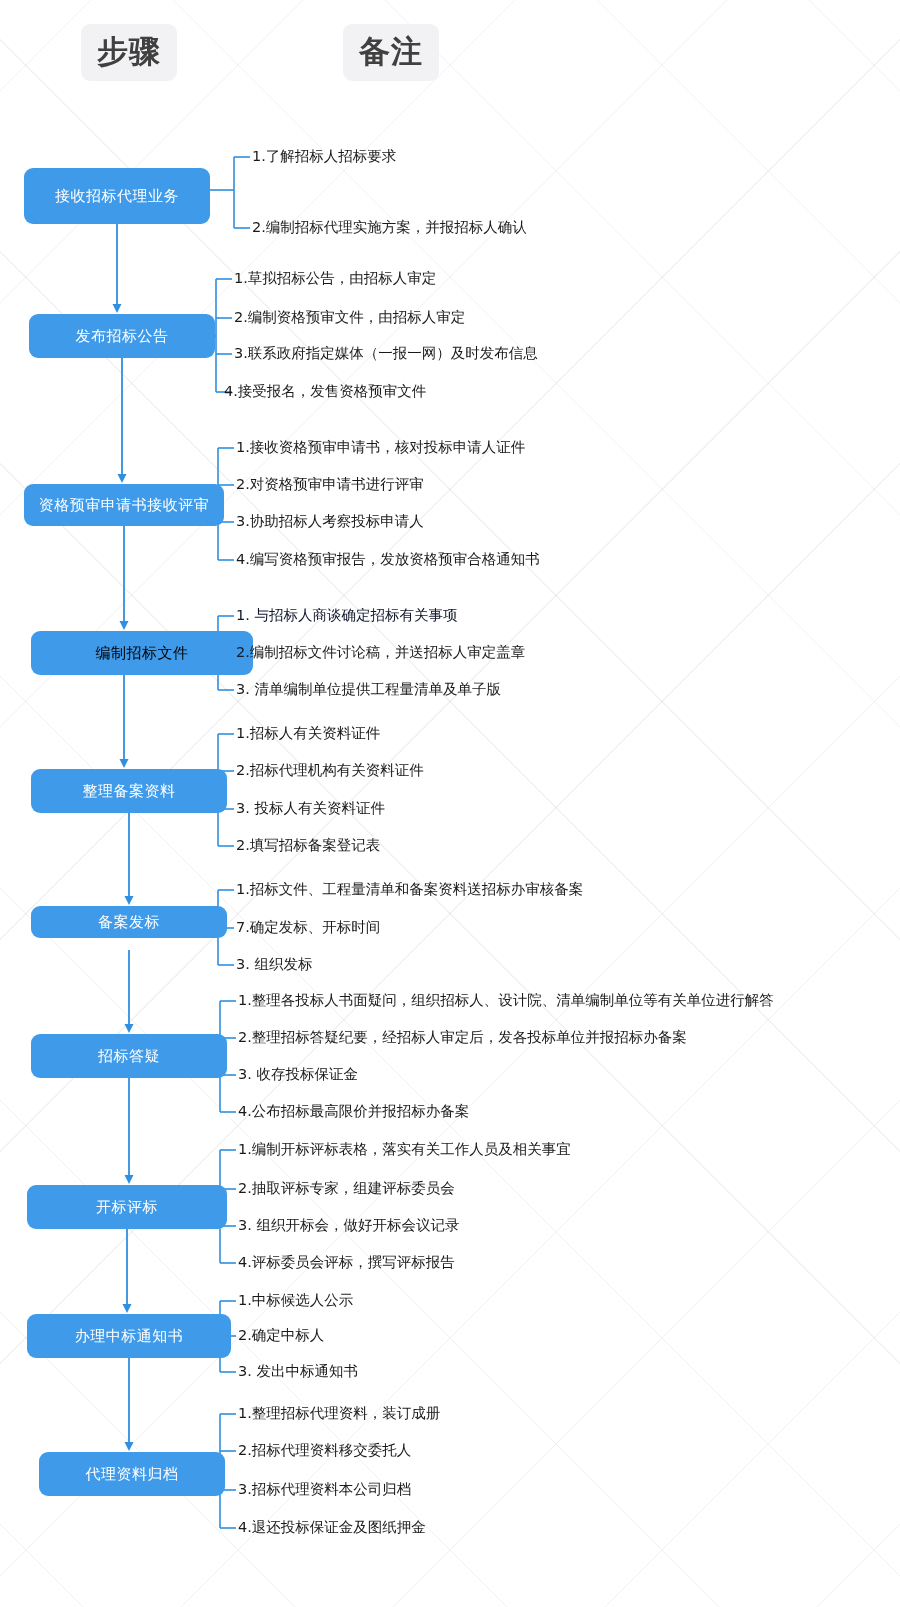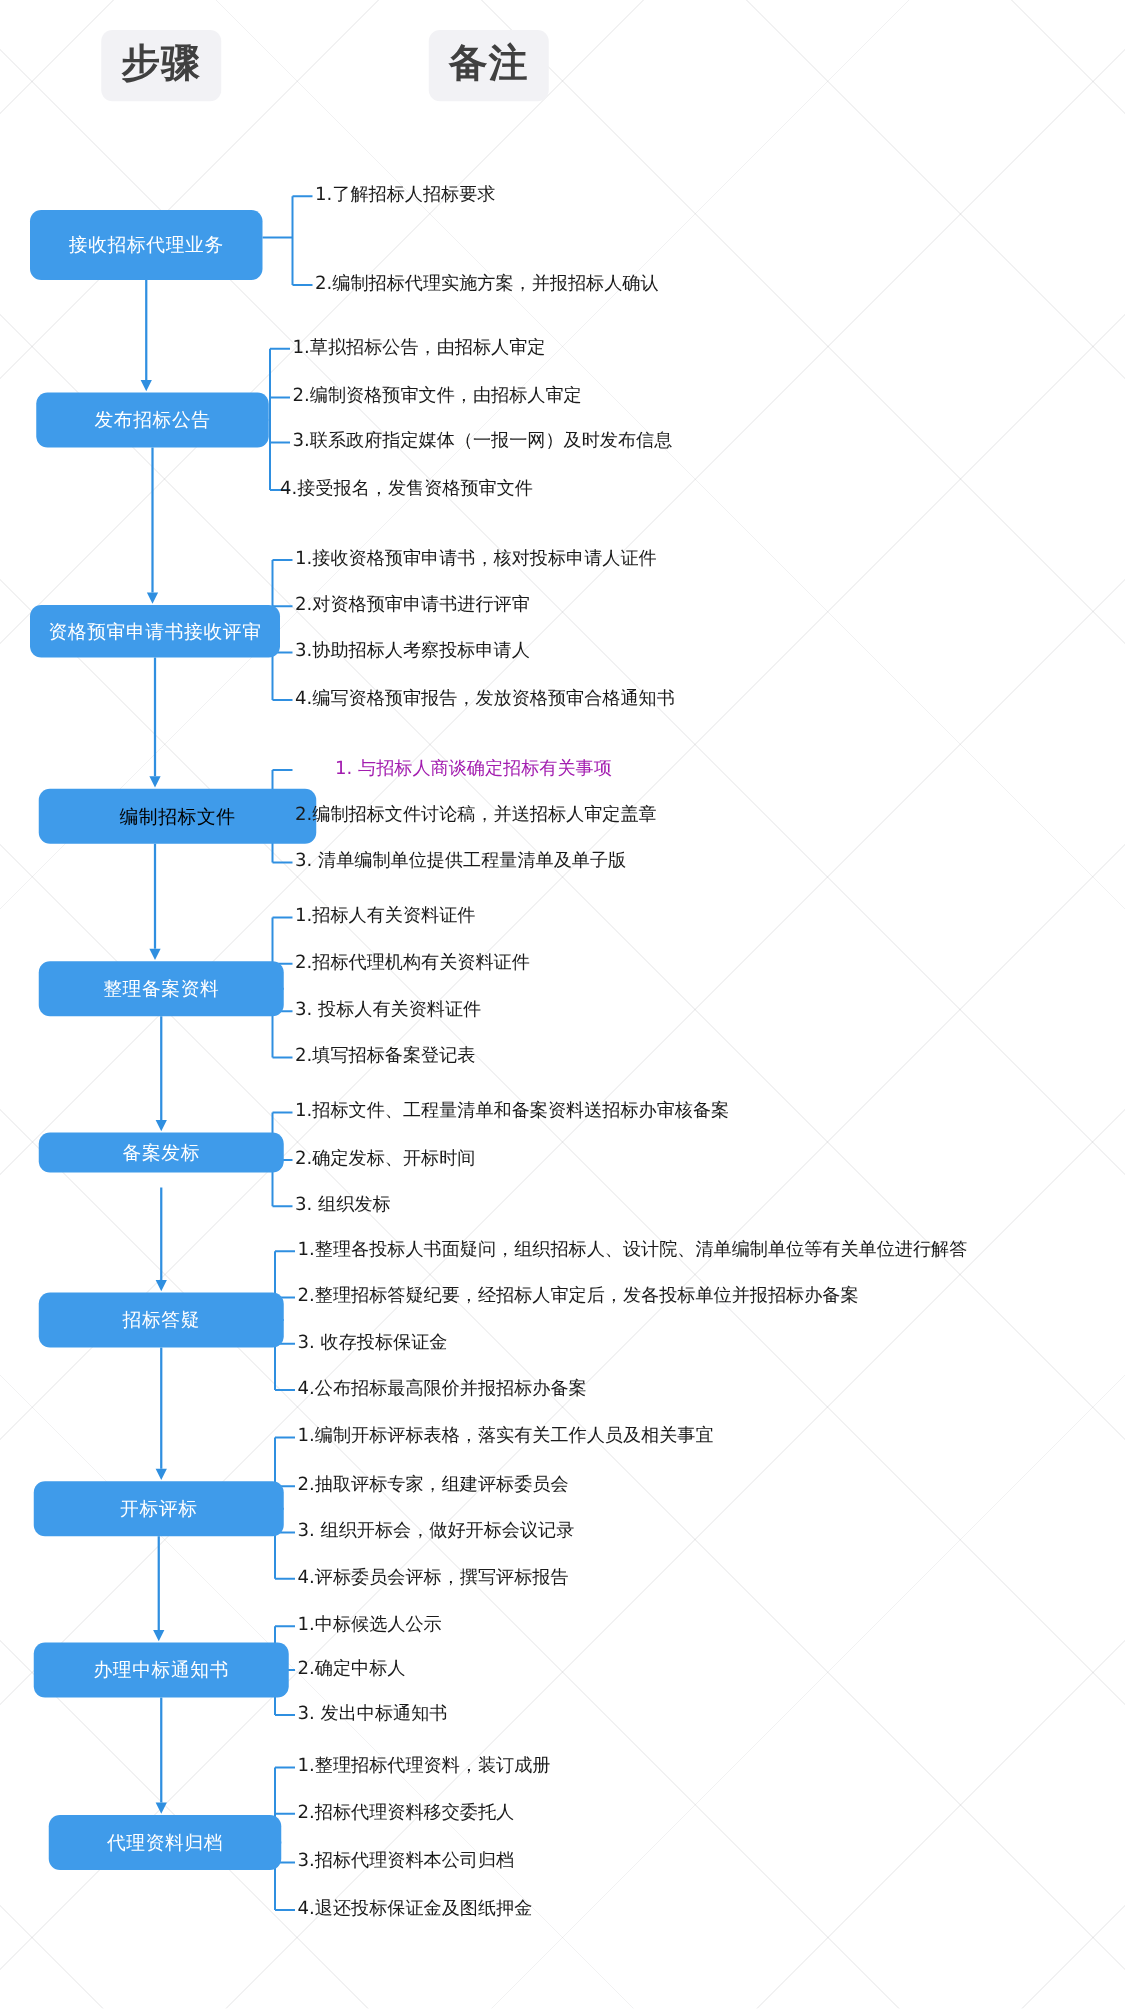--- a/index.html
+++ b/index.html
@@ -210,29 +210,29 @@
         <div class="note" style="left: 252px; top: 149px; color: rgb(26, 26, 26);">1.了解招标人招标要求</div>
         <div class="note" style="left: 252px; top: 220px; color: rgb(26, 26, 26);">2.编制招标代理实施方案，并报招标人确认</div>
         <div class="note" style="left: 234px; top: 271px; color: rgb(26, 26, 26); text-align: center;">1.草拟招标公告，由招标人审定</div>
         <div class="note" style="left: 234px; top: 310px; color: rgb(26, 26, 26);">2.编制资格预审文件，由招标人审定</div>
         <div class="note" style="left: 234px; top: 346px; color: rgb(26, 26, 26);">3.联系政府指定媒体（一报一网）及时发布信息</div>
         <div class="note" style="left: 224px; top: 384px; color: rgb(26, 26, 26);">4.接受报名，发售资格预审文件</div>
         <div class="note" style="left: 236px; top: 440px; color: rgb(26, 26, 26);">1.接收资格预审申请书，核对投标申请人证件</div>
         <div class="note" style="left: 236px; top: 477px; color: rgb(26, 26, 26);">2.对资格预审申请书进行评审</div>
         <div class="note" style="left: 236px; top: 514px; color: rgb(26, 26, 26);">3.协助招标人考察投标申请人</div>
         <div class="note" style="left: 236px; top: 552px; color: rgb(26, 26, 26);">4.编写资格预审报告，发放资格预审合格通知书</div>
-        <div class="note" style="left: 236px; top: 608px; color: #a21caf; margin-left: 32px;">1. 与招标人商谈确定招标有关事项</div>
+        <div class="note" style="left: 236px; top: 608px; color: #0f172a;">1. 与招标人商谈确定招标有关事项</div>
         <div class="note" style="left: 236px; top: 645px; color: rgb(26, 26, 26);">2.编制招标文件讨论稿，并送招标人审定盖章</div>
         <div class="note" style="left: 236px; top: 682px; color: rgb(26, 26, 26);">3. 清单编制单位提供工程量清单及单子版</div>
         <div class="note" style="left: 236px; top: 726px; color: rgb(26, 26, 26);">1.招标人有关资料证件</div>
         <div class="note" style="left: 236px; top: 763px; color: rgb(26, 26, 26);">2.招标代理机构有关资料证件</div>
         <div class="note" style="left: 236px; top: 801px; color: rgb(26, 26, 26);">3. 投标人有关资料证件</div>
         <div class="note" style="left: 236px; top: 838px; color: rgb(26, 26, 26);">2.填写招标备案登记表</div>
         <div class="note" style="left: 236px; top: 882px; color: rgb(26, 26, 26);">1.招标文件、工程量清单和备案资料送招标办审核备案</div>
-        <div class="note" style="left: 236px; top: 920px; color: rgb(26, 26, 26);">2.确定发标、开标时间</div>
+        <div class="note" style="left: 236px; top: 920px; color: rgb(26, 26, 26);">7.确定发标、开标时间</div>
         <div class="note" style="left: 236px; top: 957px; color: rgb(26, 26, 26);">3. 组织发标</div>
         <div class="note" style="left: 238px; top: 993px; color: rgb(26, 26, 26);">1.整理各投标人书面疑问，组织招标人、设计院、清单编制单位等有关单位进行解答</div>
         <div class="note" style="left: 238px; top: 1030px; color: rgb(26, 26, 26);">2.整理招标答疑纪要，经招标人审定后，发各投标单位并报招标办备案</div>
         <div class="note" style="left: 238px; top: 1067px; color: rgb(26, 26, 26);">3. 收存投标保证金</div>
         <div class="note" style="left: 238px; top: 1104px; color: rgb(26, 26, 26);">4.公布招标最高限价并报招标办备案</div>
         <div class="note" style="left: 238px; top: 1142px; color: rgb(26, 26, 26);">1.编制开标评标表格，落实有关工作人员及相关事宜</div>
         <div class="note" style="left: 238px; top: 1181px; color: rgb(26, 26, 26);">2.抽取评标专家，组建评标委员会</div>
         <div class="note" style="left: 238px; top: 1218px; color: rgb(26, 26, 26);">3. 组织开标会，做好开标会议记录</div>
         <div class="note" style="left: 238px; top: 1255px; color: rgb(26, 26, 26);">4.评标委员会评标，撰写评标报告</div>
         <div class="note" style="left: 238px; top: 1293px; color: rgb(26, 26, 26);">1.中标候选人公示</div>

